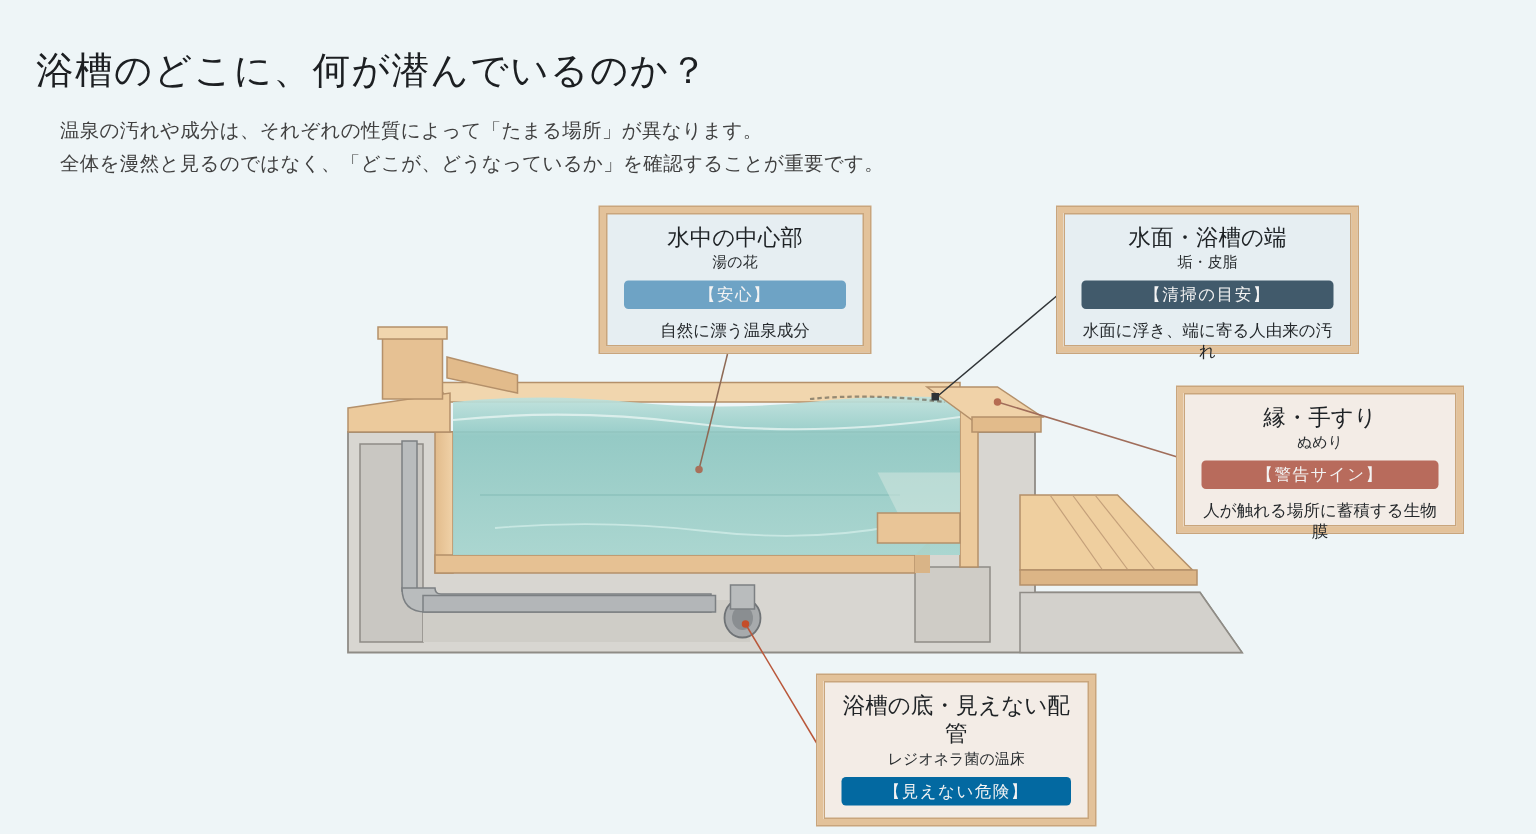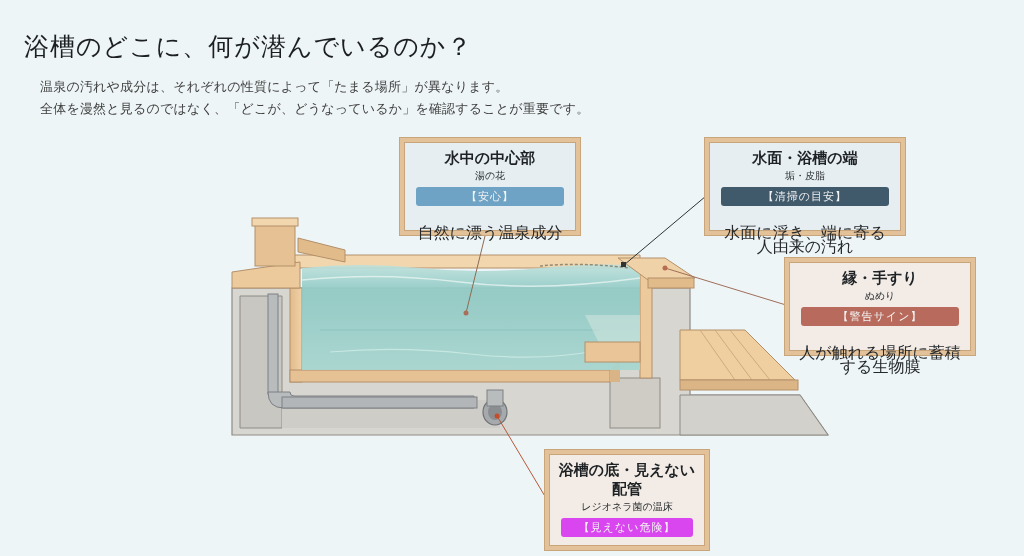--- a/index.html
+++ b/index.html
@@ -21,32 +21,32 @@
 
   .callout {
     position:absolute; box-sizing:border-box;
     background:#e6eef2;
     border:4px solid #e3c29a;
     box-shadow: inset 0 0 0 1px #c9a57c, 0 0 0 1px #c9a57c;
     text-align:center;
     padding:7px 8px 6px;
   }
   .callout.warm { background:#f3ece6; }
-  .callout .c-title { font-size:15px; font-weight:bold; color:#1e2225; line-height:19px;text-align:center; }
+  .callout .c-title { font-size:15px; font-weight:normal; color:#1e2225; line-height:19px;text-align:center; }
   .callout .c-sub { font-size:10px; color:#2a2e31; line-height:14px; margin-top:1px; }
   .callout .c-badge {
     margin:4px 4px 0; height:19px; line-height:19px; border-radius:3px;
     font-size:11px; color:#f3f3f3; letter-spacing:1px;
   }
-  .callout .c-desc { font-size:16px; color:#25292c; line-height:14px; margin-top:20px;font-family:Liberation Serif, serif; }
+  .callout .c-desc { font-size:11px; color:#25292c; line-height:14px; margin-top:8px;font-family:Liberation Serif, serif; }
 
   #c1 { left:400px; top:138px; width:180px; height:97px; }
   #c2 { left:705px; top:138px; width:200px; height:97px; }
   #c3 { left:785px; top:258px; width:190px; height:97px; }
-  #c4 { left:545px; top:450px; width:164px; height:100px; }
+  #c4 { left:545px; top:450px; width:185px; height:100px; }
 </style>
 </head>
 <body>
 
 <div class="title">浴槽のどこに、何が潜んでいるのか？</div>
 <div class="lead l1">温泉の汚れや成分は、それぞれの性質によって「たまる場所」が異なります。</div>
 <div class="lead l2">全体を漫然と見るのではなく、「どこが、どうなっているか」を確認することが重要です。</div>
 
 <svg class="illus" width="1024" height="556" viewBox="0 0 1024 556">
   <defs>
@@ -148,14 +148,14 @@
 <div class="callout warm" id="c3">
   <div class="c-title">縁・手すり</div>
   <div class="c-sub">ぬめり</div>
   <div class="c-badge" style="background:#b86b5c">【警告サイン】</div>
   <div class="c-desc">人が触れる場所に蓄積する生物膜</div>
 </div>
 
 <div class="callout warm" id="c4">
   <div class="c-title">浴槽の底・見えない配管</div>
   <div class="c-sub">レジオネラ菌の温床</div>
-  <div class="c-badge" style="background:#d946ef">【見えない危険】</div>
+  <div class="c-badge" style="background:#0369a1">【見えない危険】</div>
 </div>
 
 </body></html>

